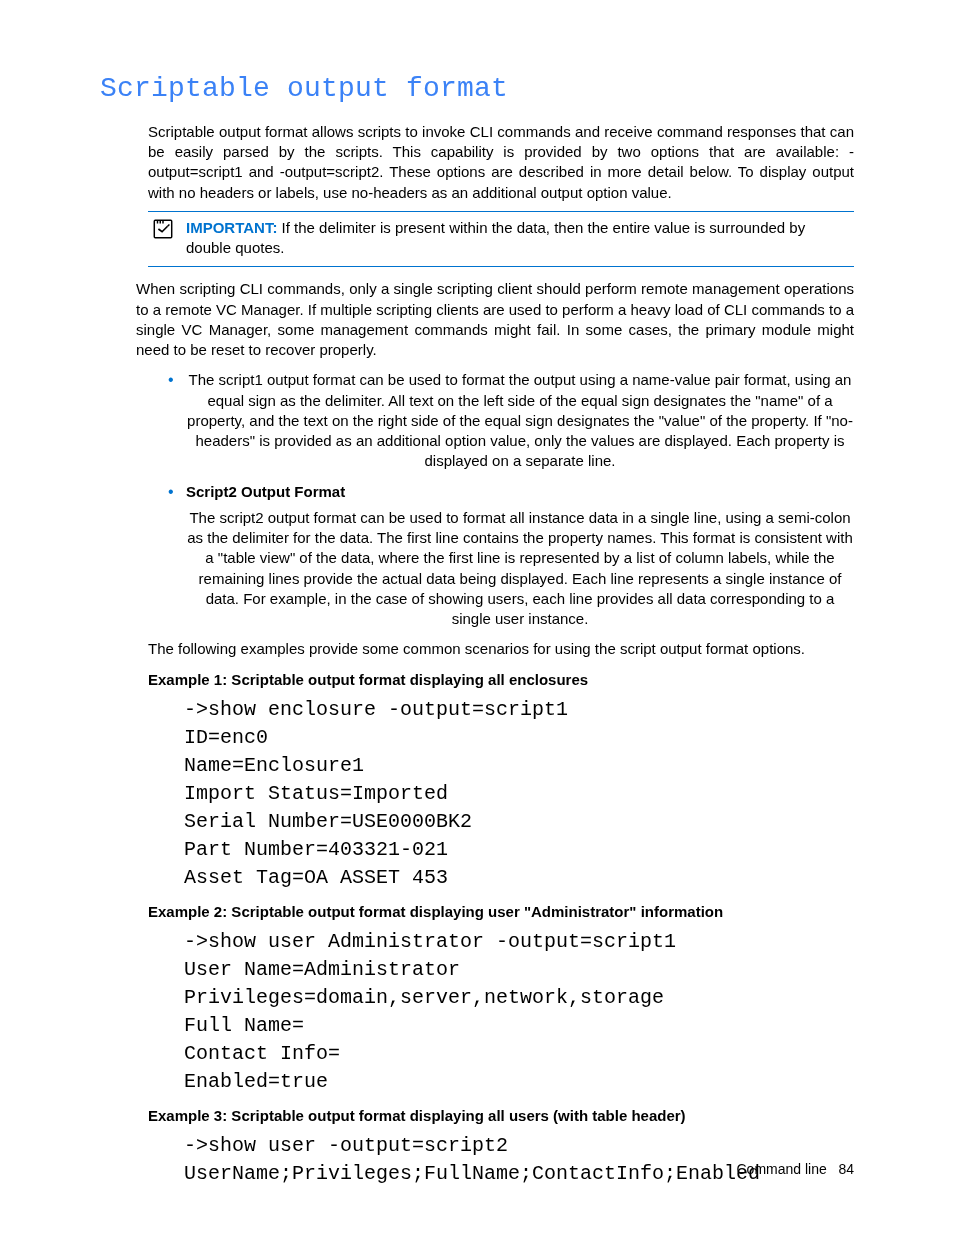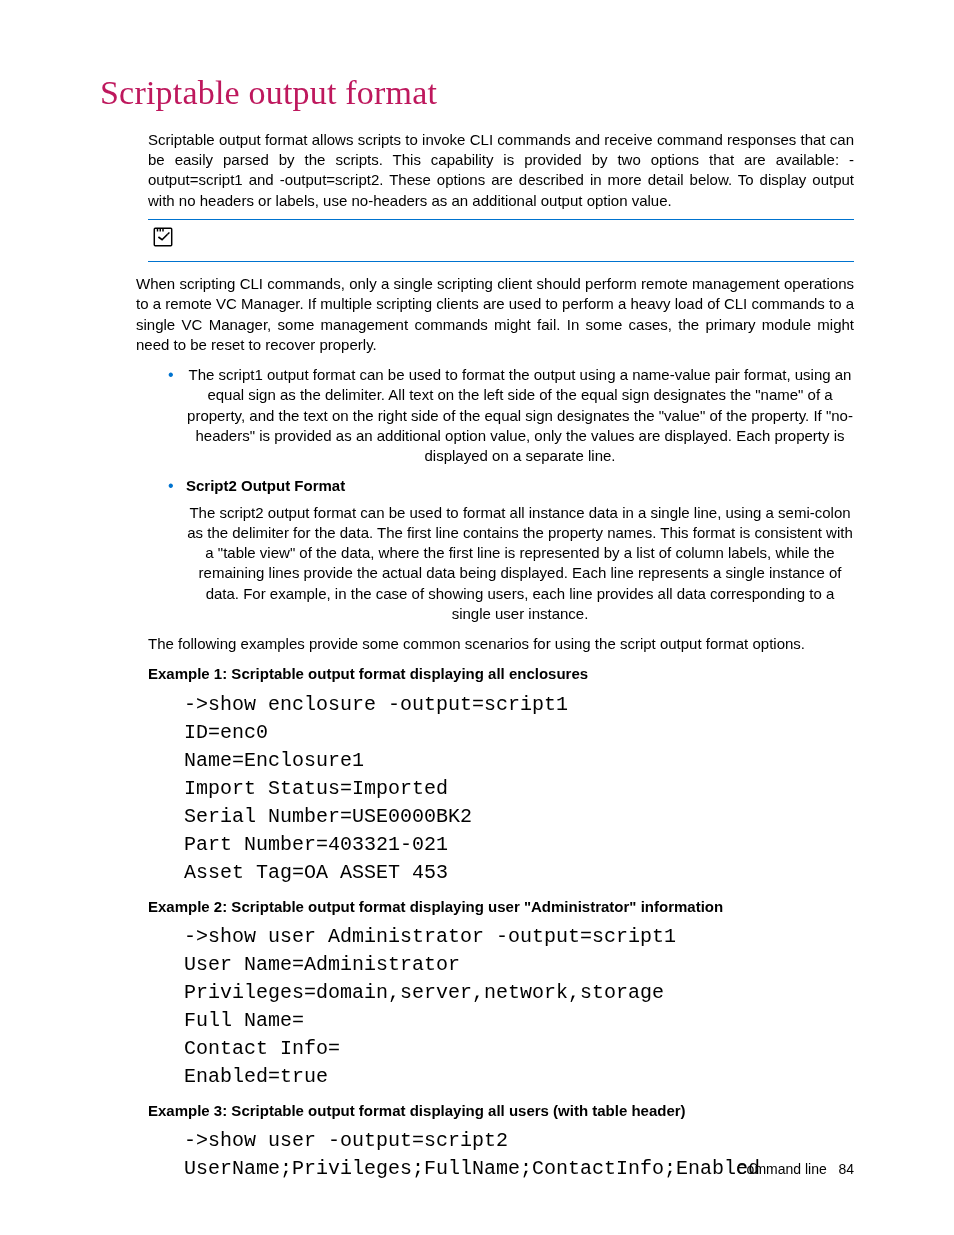--- a/index.html
+++ b/index.html
@@ -16,24 +16,24 @@
       color: #000;
       font-size: 15px;
       line-height: 1.35;
       position: relative;
     }
     .page {
       padding: 70px 100px 60px 100px;
       box-sizing: border-box;
     }
     h1 {
-      font-family: Liberation Serif, serif;
+      font-family: Liberation Mono, monospace;
       font-weight: 300;
-      font-size: 34px;
-      color: #be185d;
+      font-size: 28px;
+      color: #3b82f6;
       margin: 0 0 14px 0;
       letter-spacing: 0.2px;
     }
     .body-indent {
       padding-left: 48px;
     }
     p {
       margin: 0 0 8px 0;
       text-align: justify;
     }
@@ -116,20 +116,24 @@
 
     <div class="callout">
       <span class="callout-icon">
         <svg width="22" height="22" viewBox="0 0 24 24" fill="none" stroke="#000" stroke-width="1.6">
           <rect x="2.5" y="2.5" width="19" height="19" rx="1"></rect>
           <path d="M6 3v3M9 3v3M12 3v3"></path>
           <path d="M7 12l4 3 6-6" stroke-width="1.8"></path>
           <path d="M17 9l2-2"></path>
         </svg>
       </span>
+      <div class="callout-text">
+        <span class="callout-label">IMPORTANT:</span>
+        <span>If the delimiter is present within the data, then the entire value is surrounded by double quotes.</span>
+      </div>
     </div>
   </div>
 
   <div style="padding-left:36px;">
     <p>When scripting CLI commands, only a single scripting client should perform remote management operations to a remote VC Manager. If multiple scripting clients are used to perform a heavy load of CLI commands to a single VC Manager, some management commands might fail. In some cases, the primary module might need to be reset to recover properly.</p>
   </div>
 
   <div class="body-indent">
     <ul class="bullets">
       <li>

